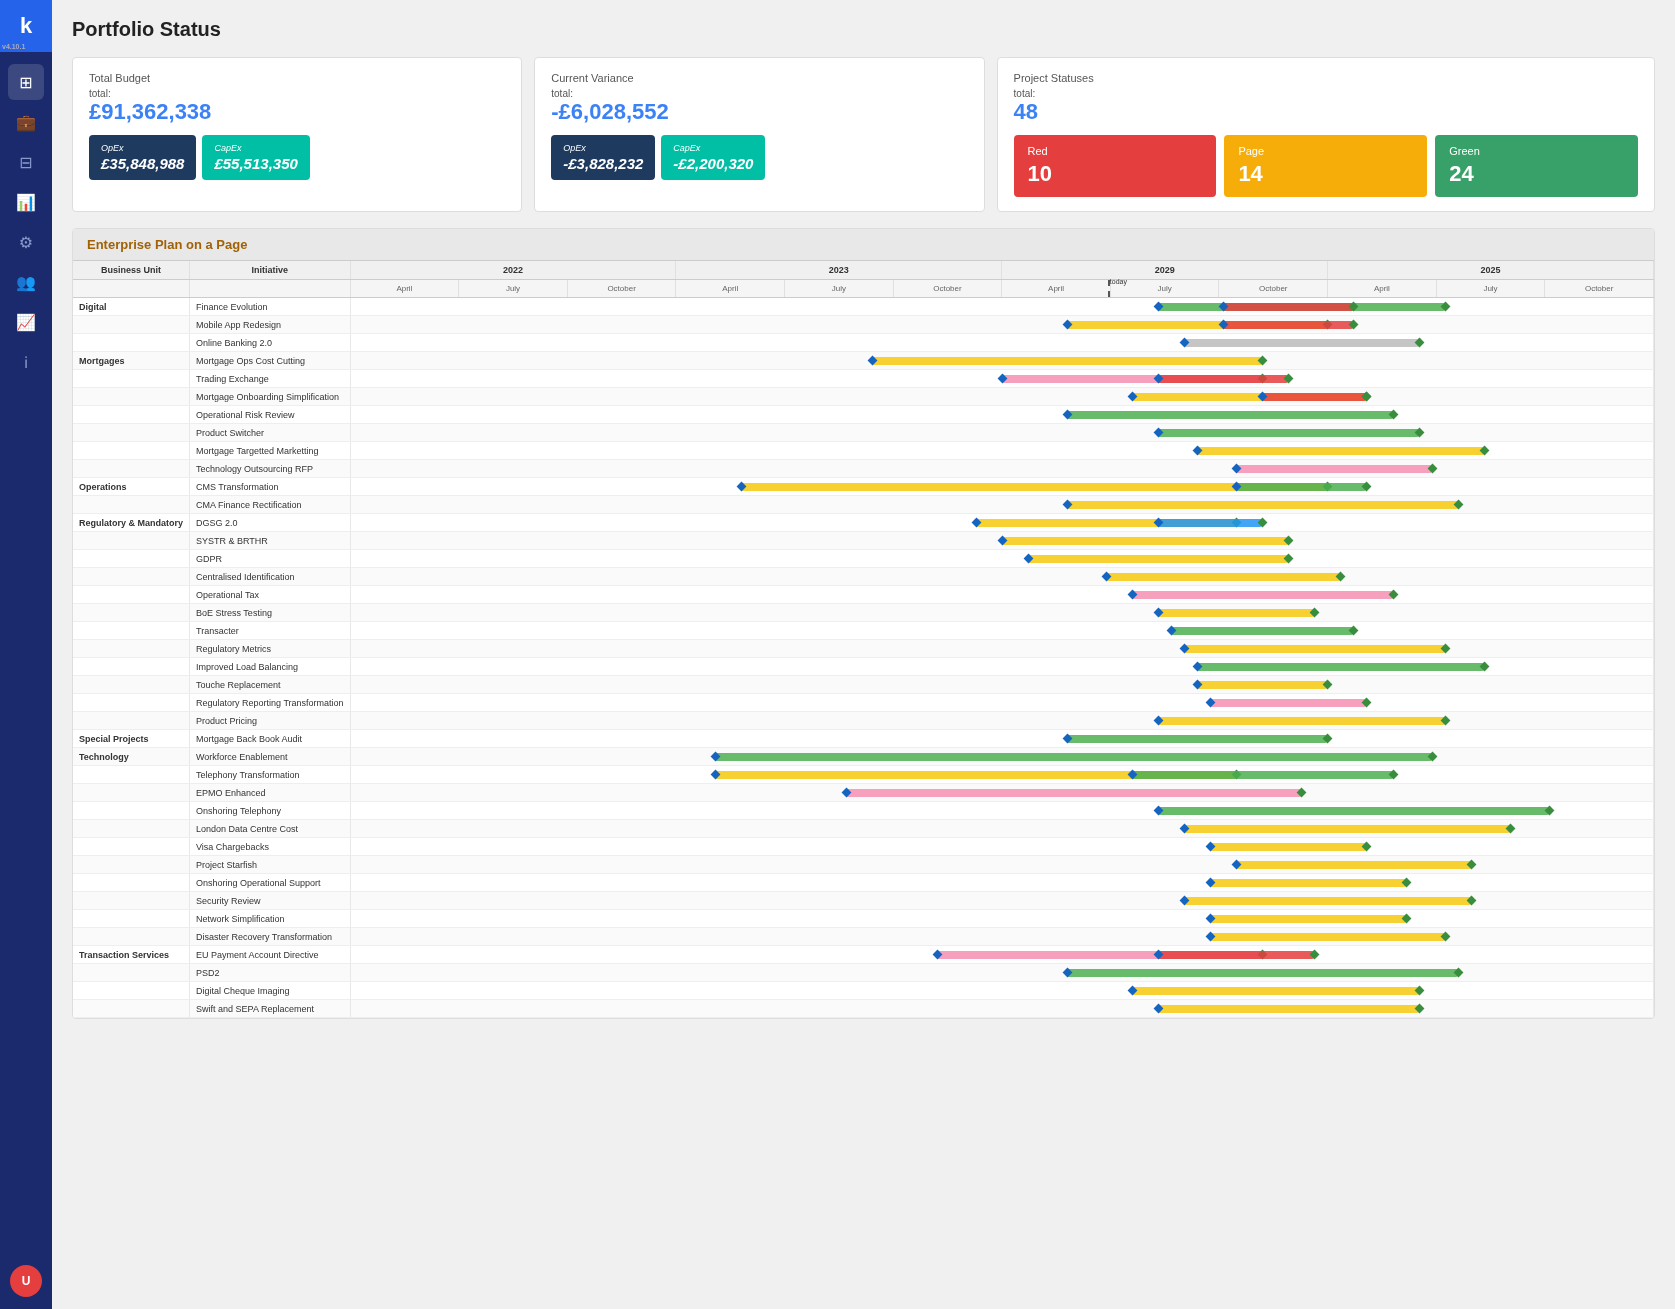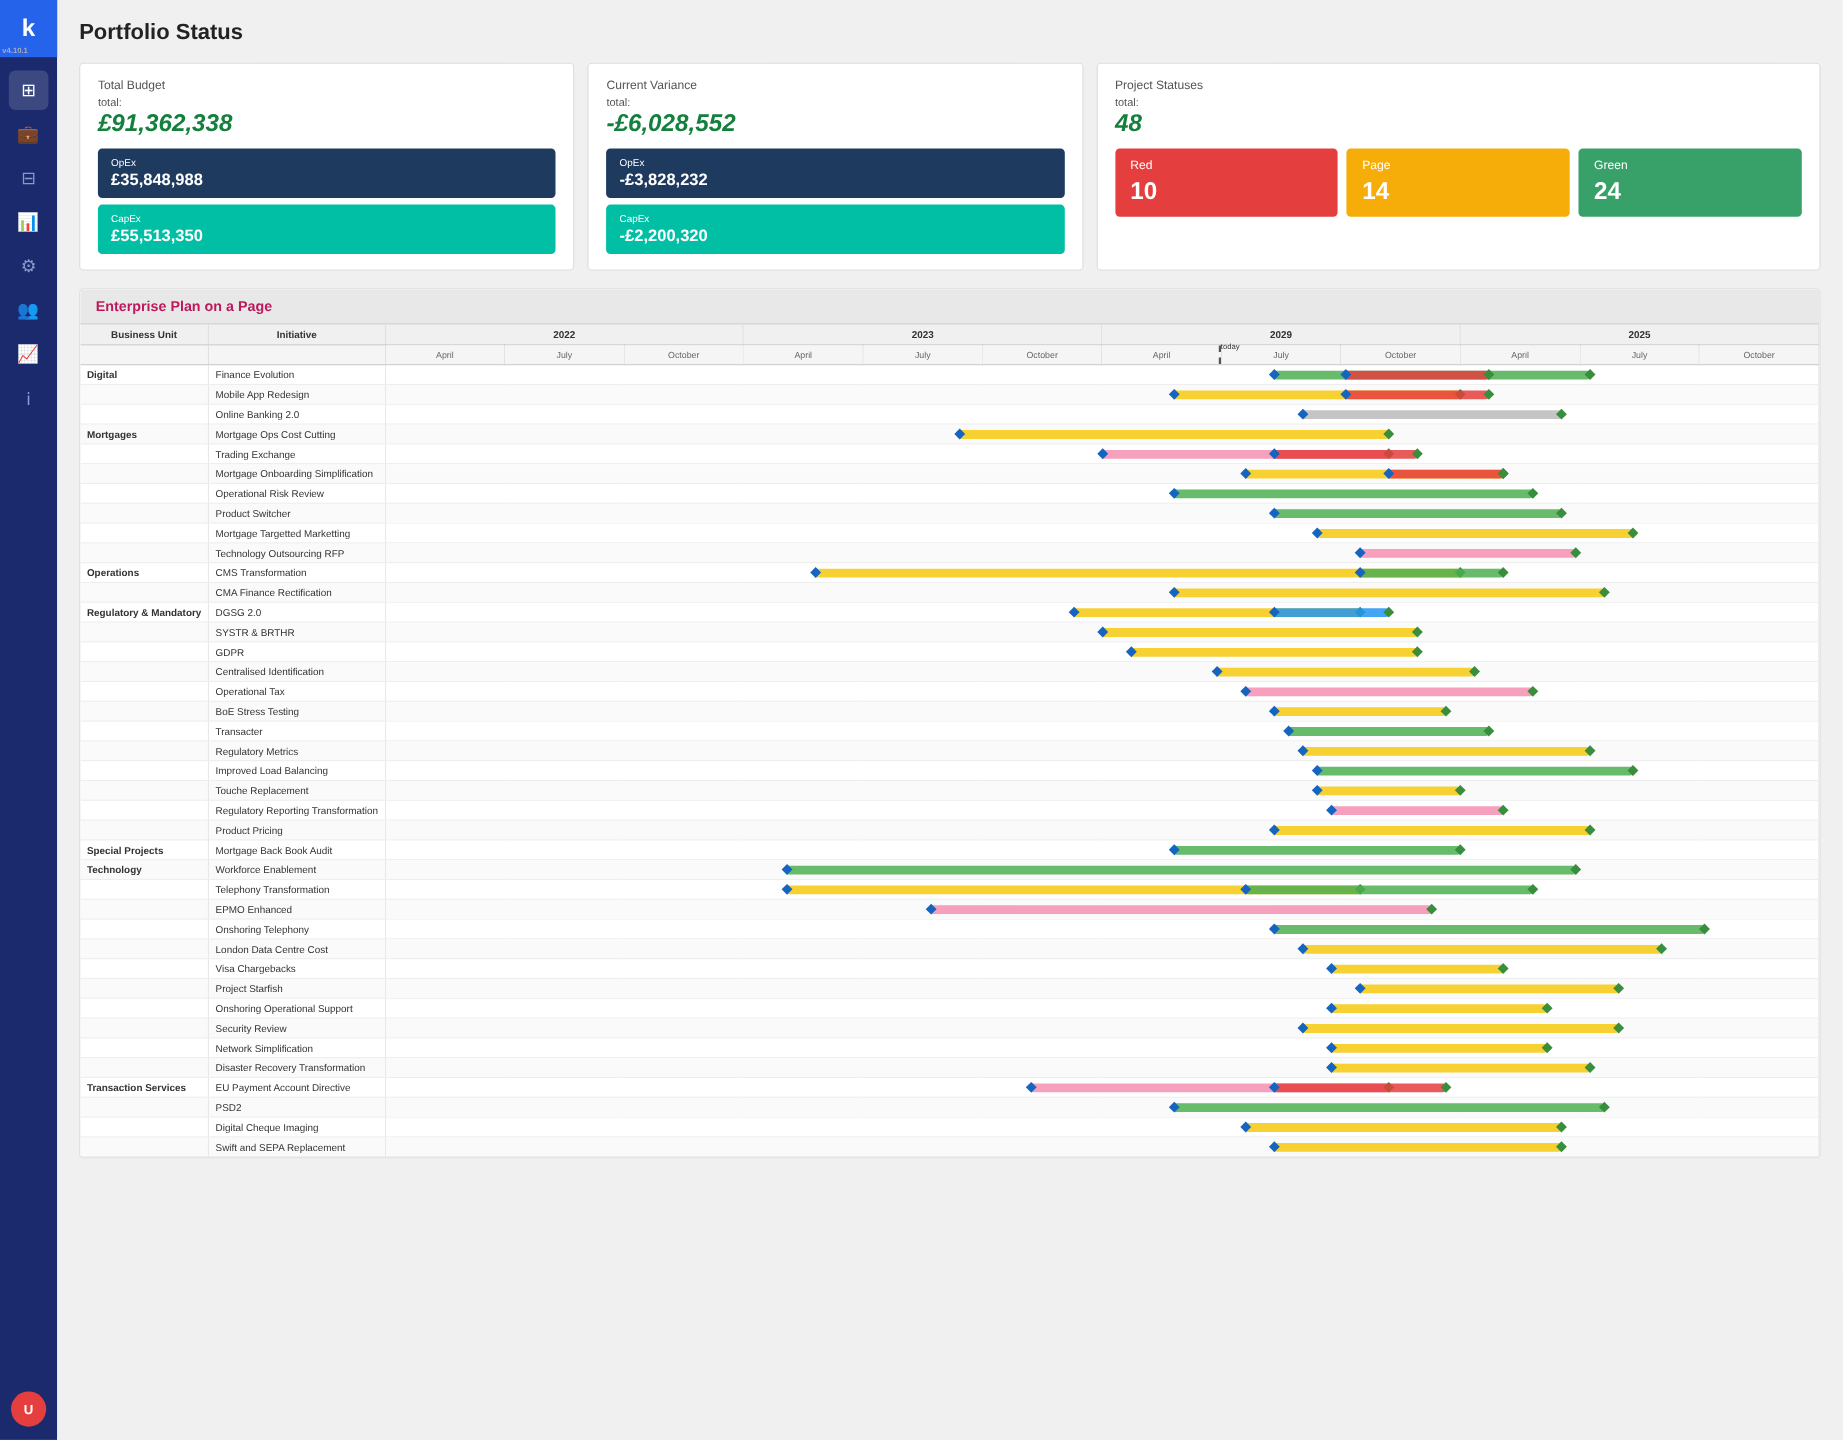--- a/index.html
+++ b/index.html
@@ -107,28 +107,28 @@
     }
     .kpi-card.wide { flex: 1.5; }
     .kpi-label {
       font-size: 11px;
       color: #555;
       margin-bottom: 4px;
     }
     .kpi-total {
       font-size: 22px;
       font-weight: bold;
-      color: #15803d;
+      color: #3b82f6;
       margin-bottom: 10px;
+    }
+    .kpi-breakdown {
+      display: flex;
+      flex-direction: row;
+      gap: 6px;
       font-style: italic;
-    }
-    .kpi-breakdown {
-      display: flex;
-      flex-direction: column;
-      gap: 6px;
     }
     .kpi-box {
       padding: 8px 12px;
       border-radius: 4px;
       color: white;
       font-size: 15px;
       font-weight: bold;
     }
     .kpi-box-label {
       font-size: 9px;
@@ -164,21 +164,21 @@
       background: white;
       border: 1px solid #ddd;
       border-radius: 4px;
       overflow: hidden;
     }
     .section-header {
       background: #e8e8e8;
       padding: 8px 14px;
       font-size: 13px;
       font-weight: bold;
-      color: #be185d;
+      color: #a16207;
       border-bottom: 1px solid #ccc;
     }
 
     
     .gantt-container {
       overflow-x: auto;
       font-size: 9px;
     }
     .gantt-table {
       width: 100%;

